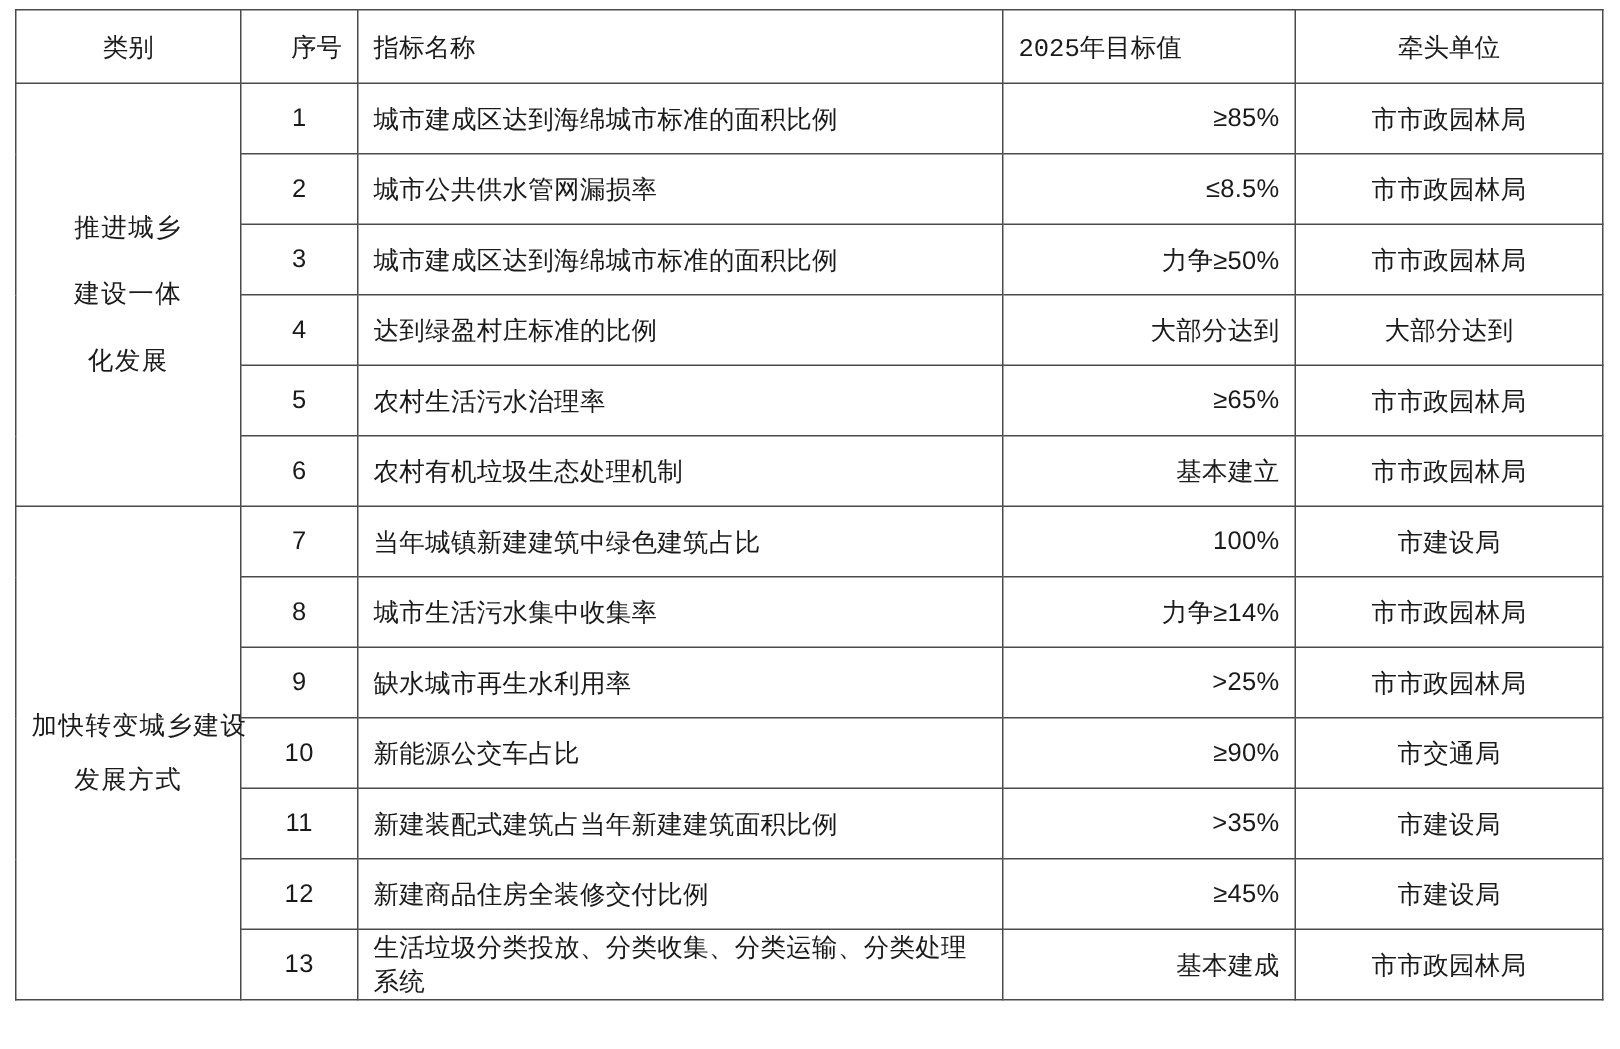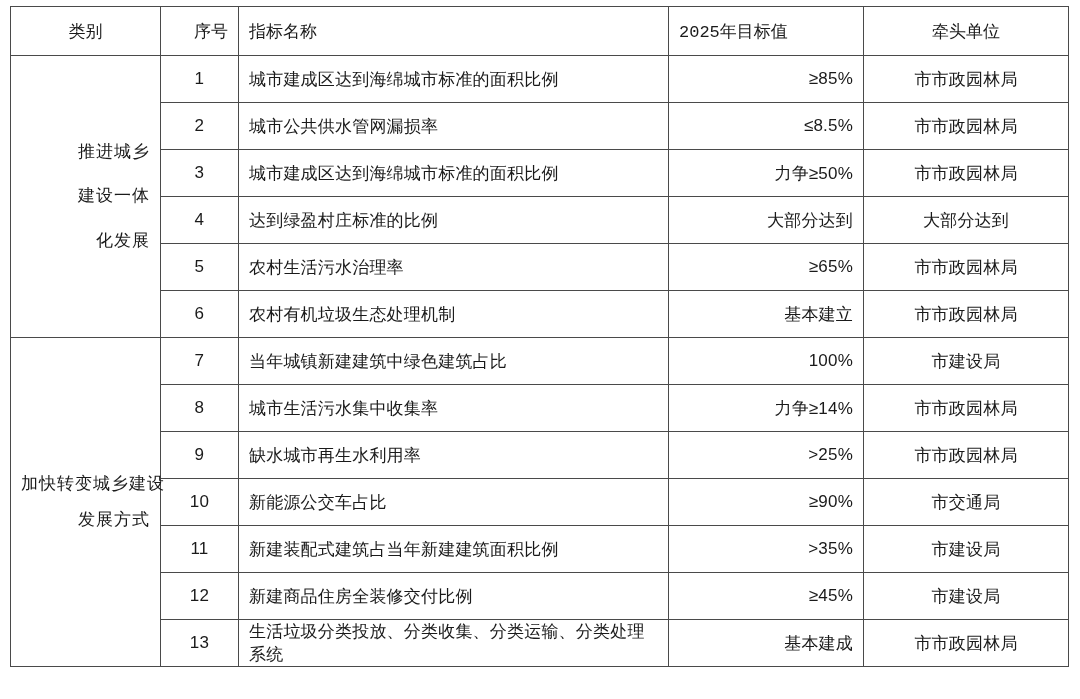--- a/index.html
+++ b/index.html
@@ -71,21 +71,21 @@
     font-size: 13px;
     letter-spacing: 0.2px;
   }
   td.unit {
     text-align: center;
     font-size: 13.5px;
     letter-spacing: 0.2px;
     font-family: Liberation Serif, serif;
   }
   td.category {
-    text-align: right;
+    text-align: center;
     font-size: 13.5px;
     line-height: 2.6;
     letter-spacing: 1px;
     padding: 0 6px;
   }
   td.category .cat-line { display: block; white-space: nowrap; }
   td.category.cat-two { line-height: 2.1; }
 </style>
 </head>
 <body>

